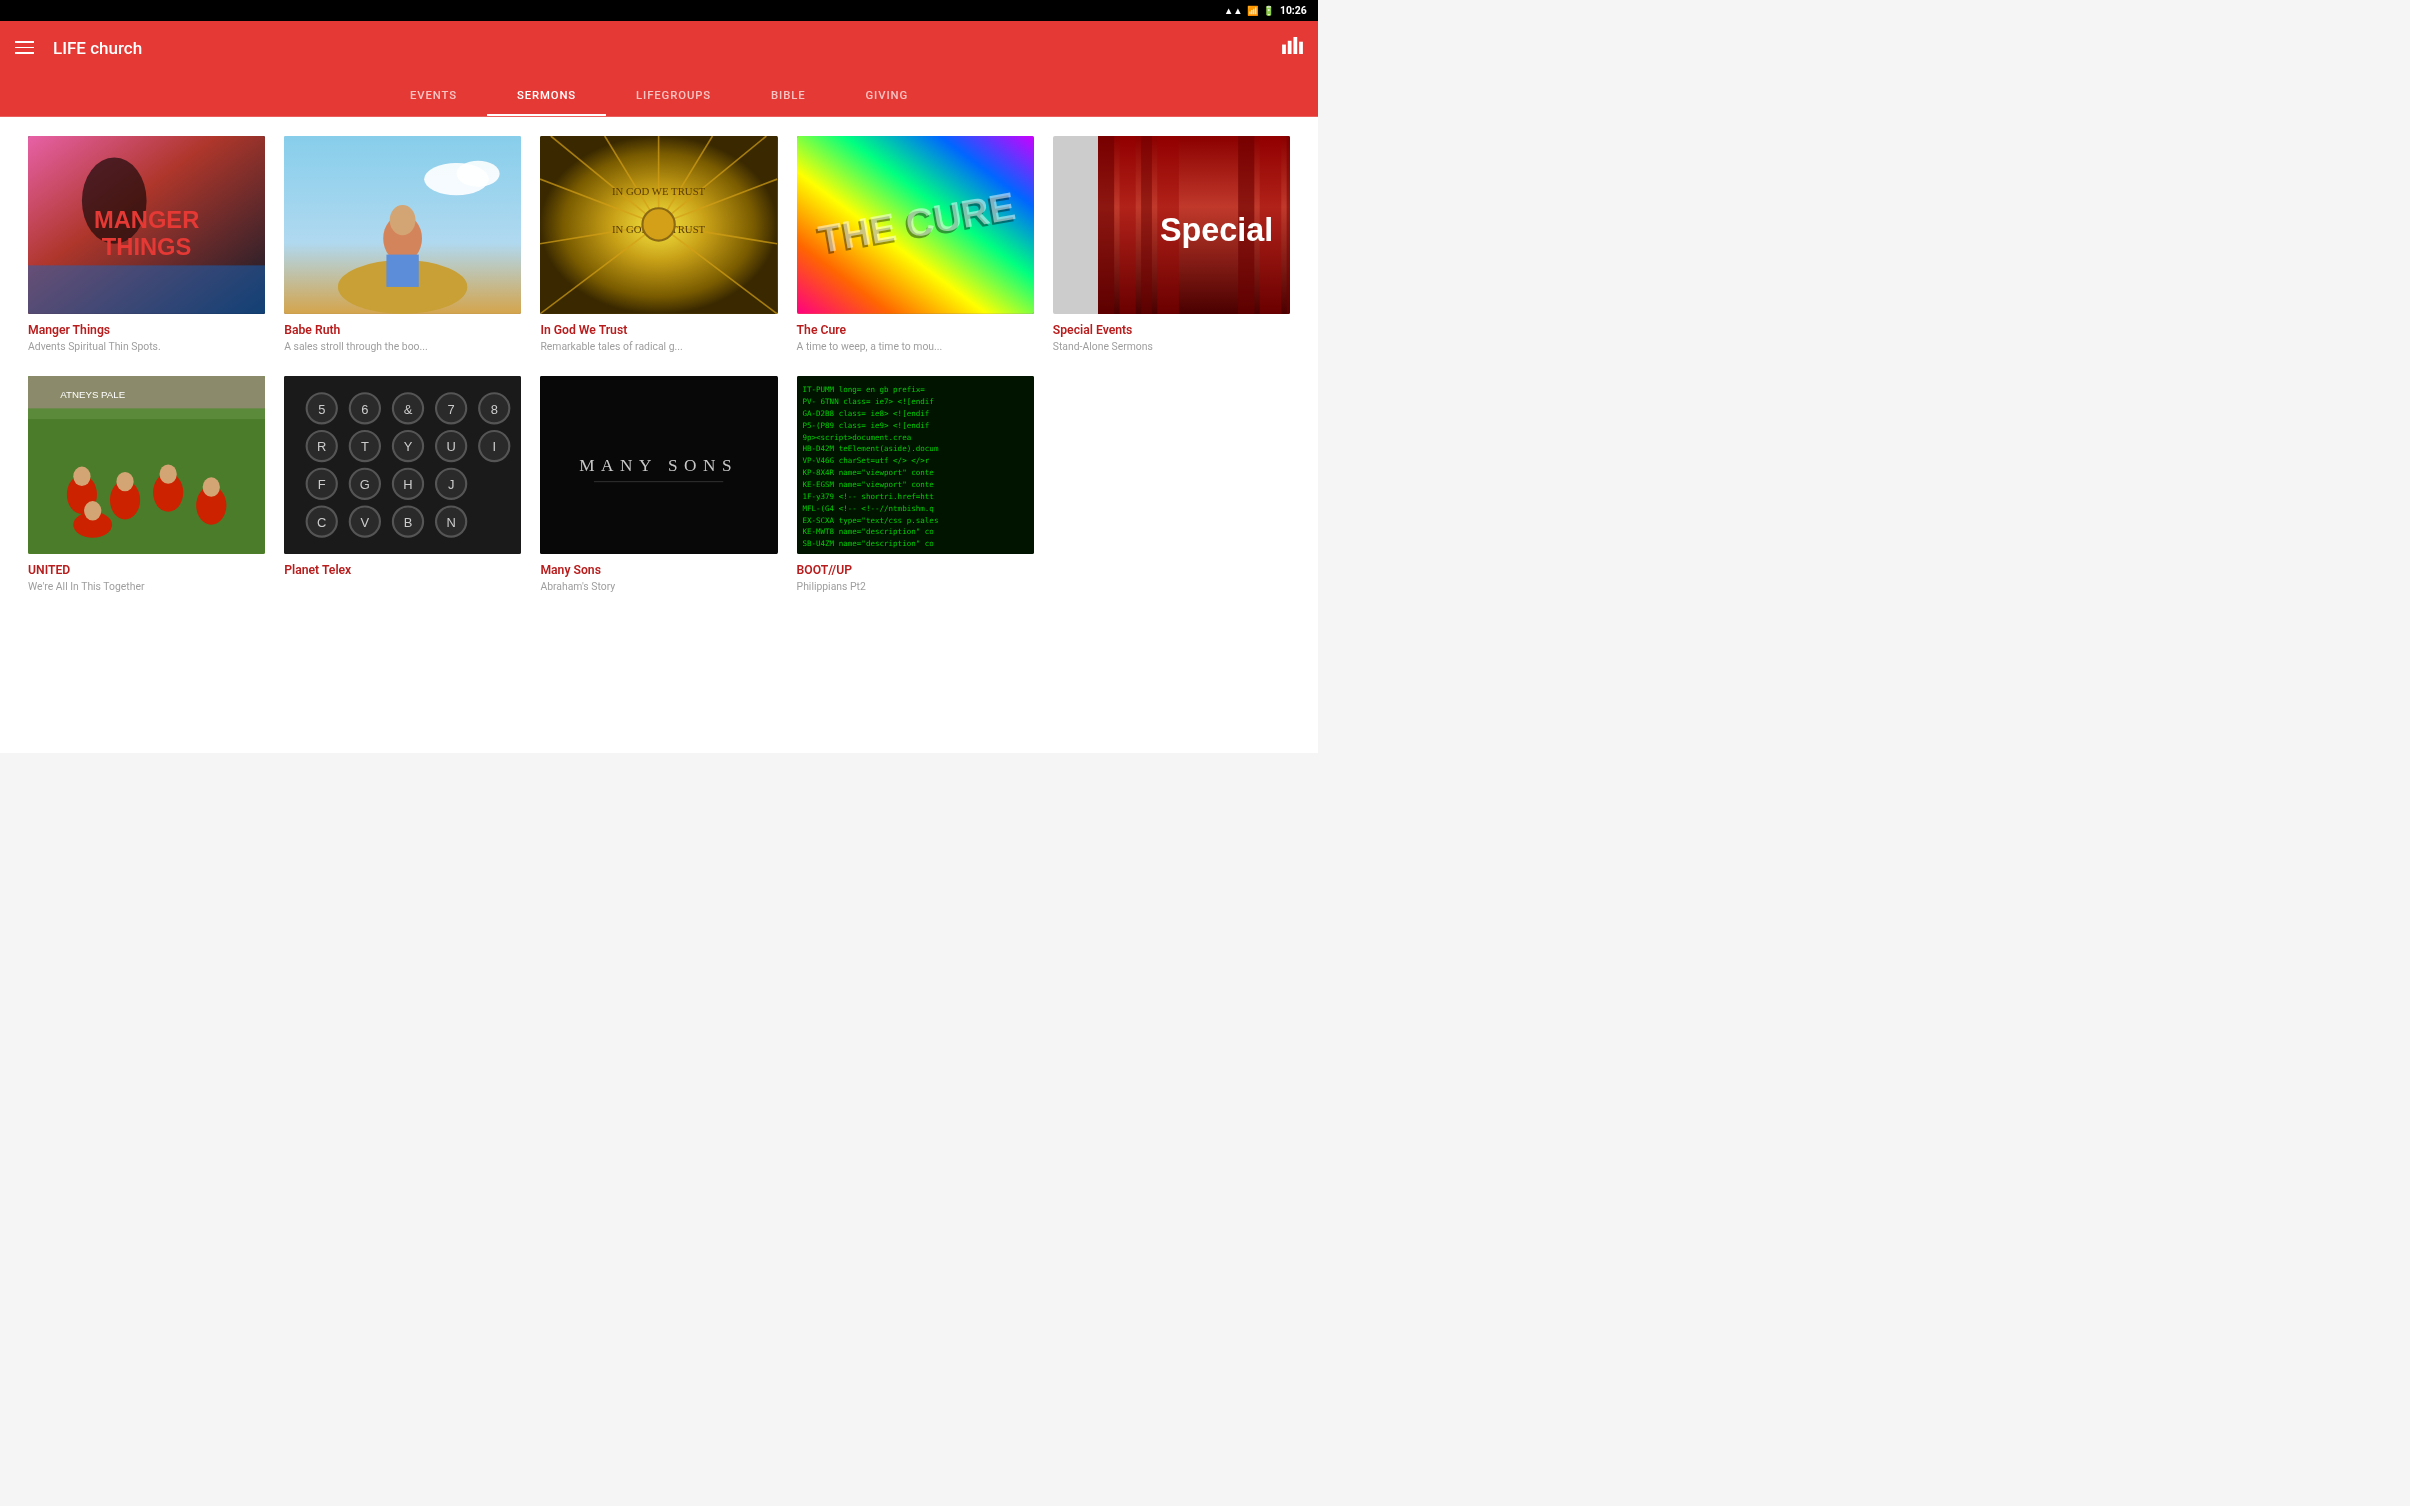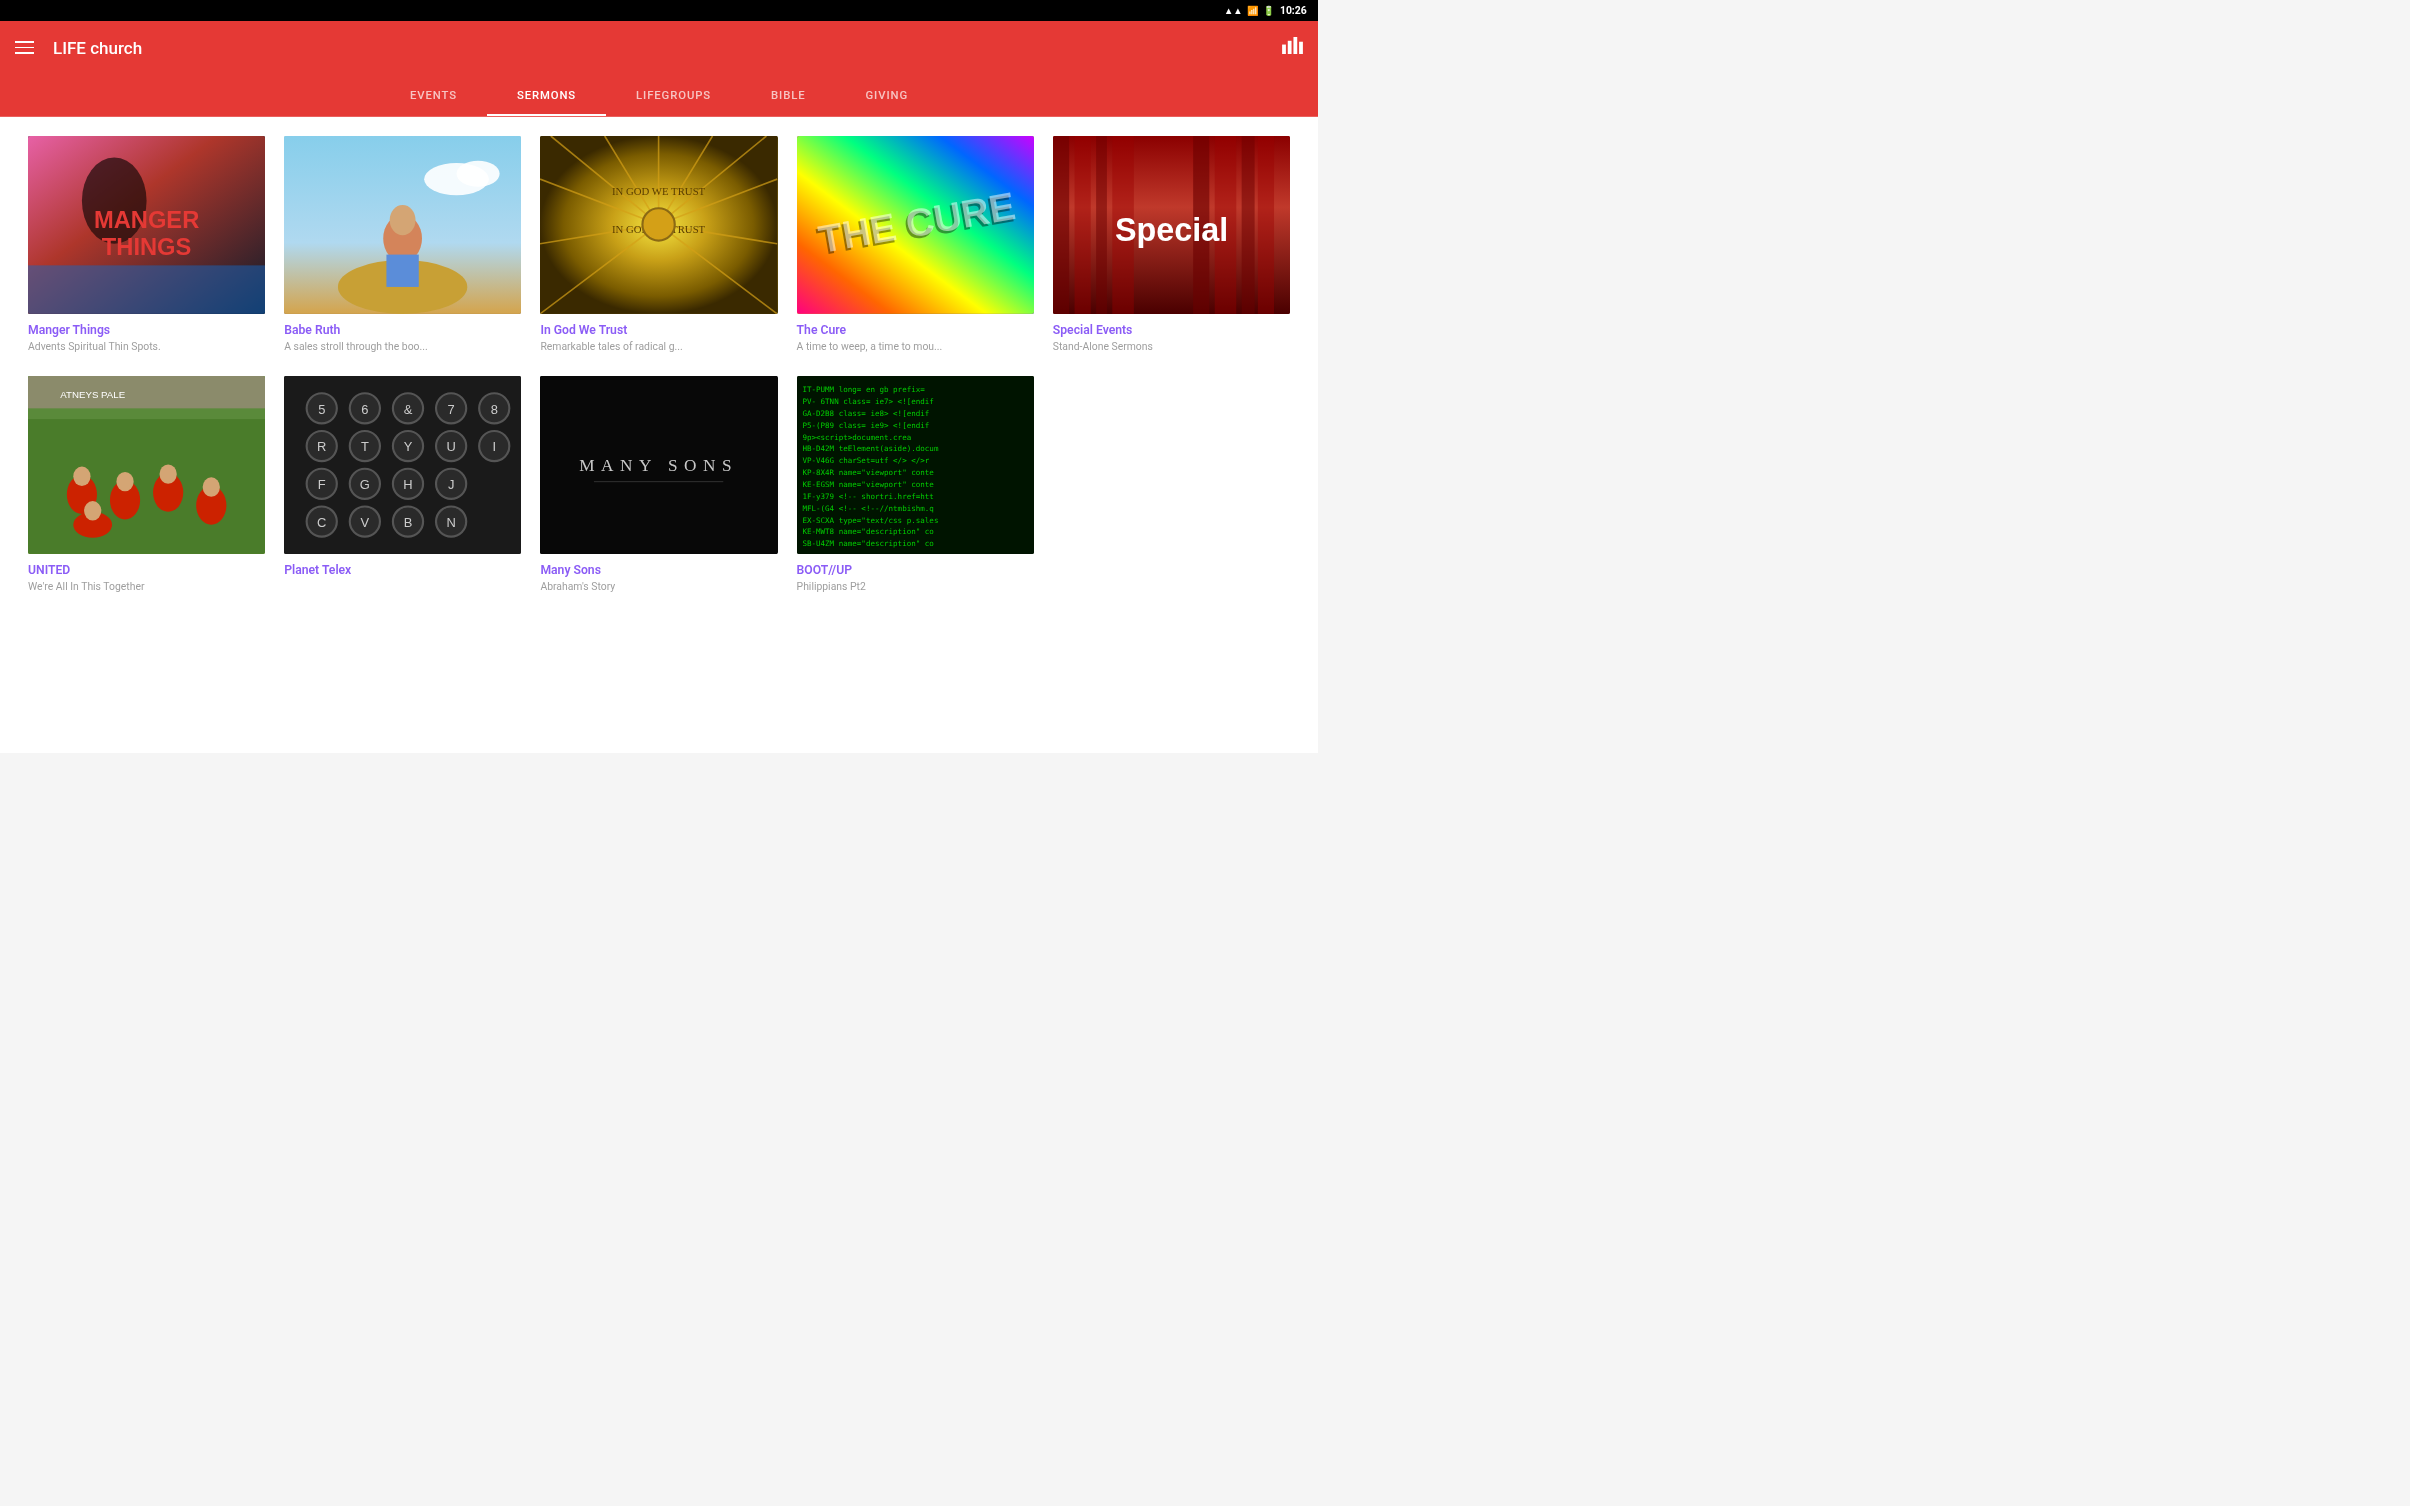--- a/index.html
+++ b/index.html
@@ -149,20 +149,21 @@
       background: linear-gradient(180deg, #87ceeb 0%, #98d4e8 40%, #f0c070 70%, #8B7355 100%);
     }
     .thumb-in-god {
       background: radial-gradient(circle, #f5e642 0%, #d4a017 30%, #8B6914 60%, #4a3a00 100%);
     }
     .thumb-the-cure {
       background: linear-gradient(135deg, #ff0080 0%, #ff6600 20%, #ffff00 40%, #00ff00 60%, #0000ff 80%, #8b00ff 100%);
     }
     .thumb-special {
       background: linear-gradient(180deg, #8B0000 0%, #cc0000 30%, #8B0000 60%, #5c0000 100%);
+      margin-left: 45px;
     }
     .thumb-united {
       background: #6B8E23;
       position: relative;
     }
     .thumb-planet-telex {
       background: #1a1a1a;
     }
     .thumb-all-things {
       background: #000;
@@ -170,21 +171,21 @@
     .thumb-many-sons {
       background: #0a0a0a;
     }
     .thumb-boot-up {
       background: #001a00;
     }
 
     .sermon-title {
       font-size: 12.2px;
       font-weight: 600;
-      color: #8b5cf6;
+      color: #b91c1c;
       margin-bottom: 2.8px;
     }
     .sermon-subtitle {
       font-size: 10.4px;
       color: #9e9e9e;
     }
 
     
     .thumb-svg {
       width: 100%;

